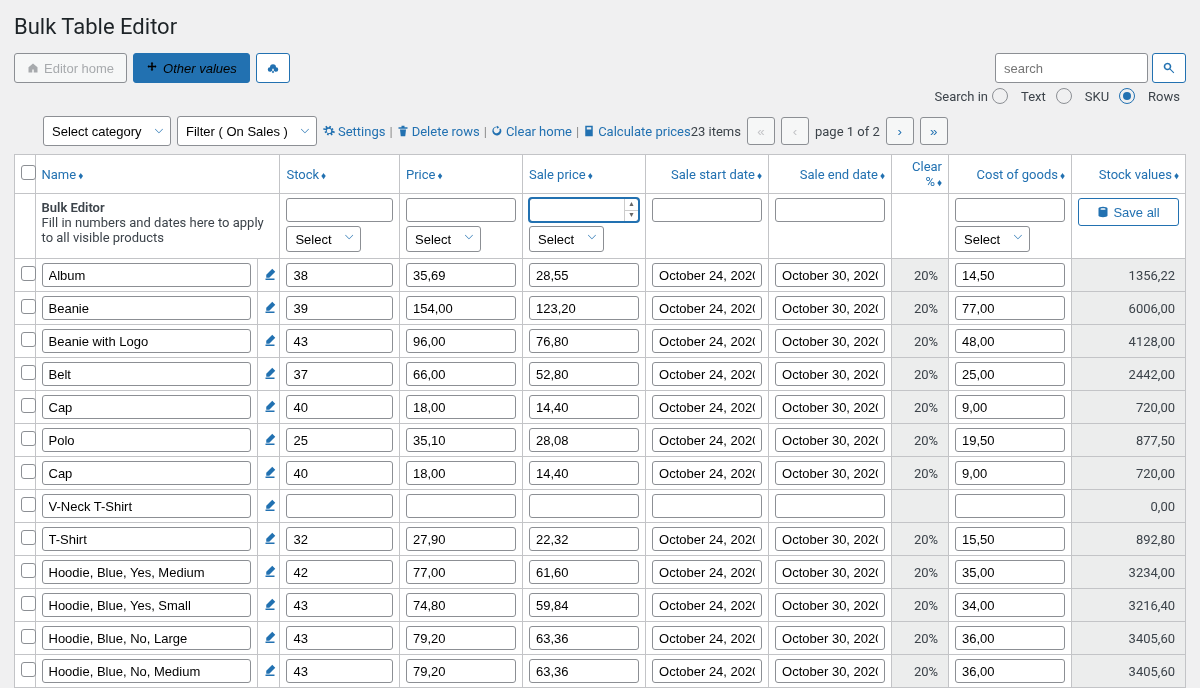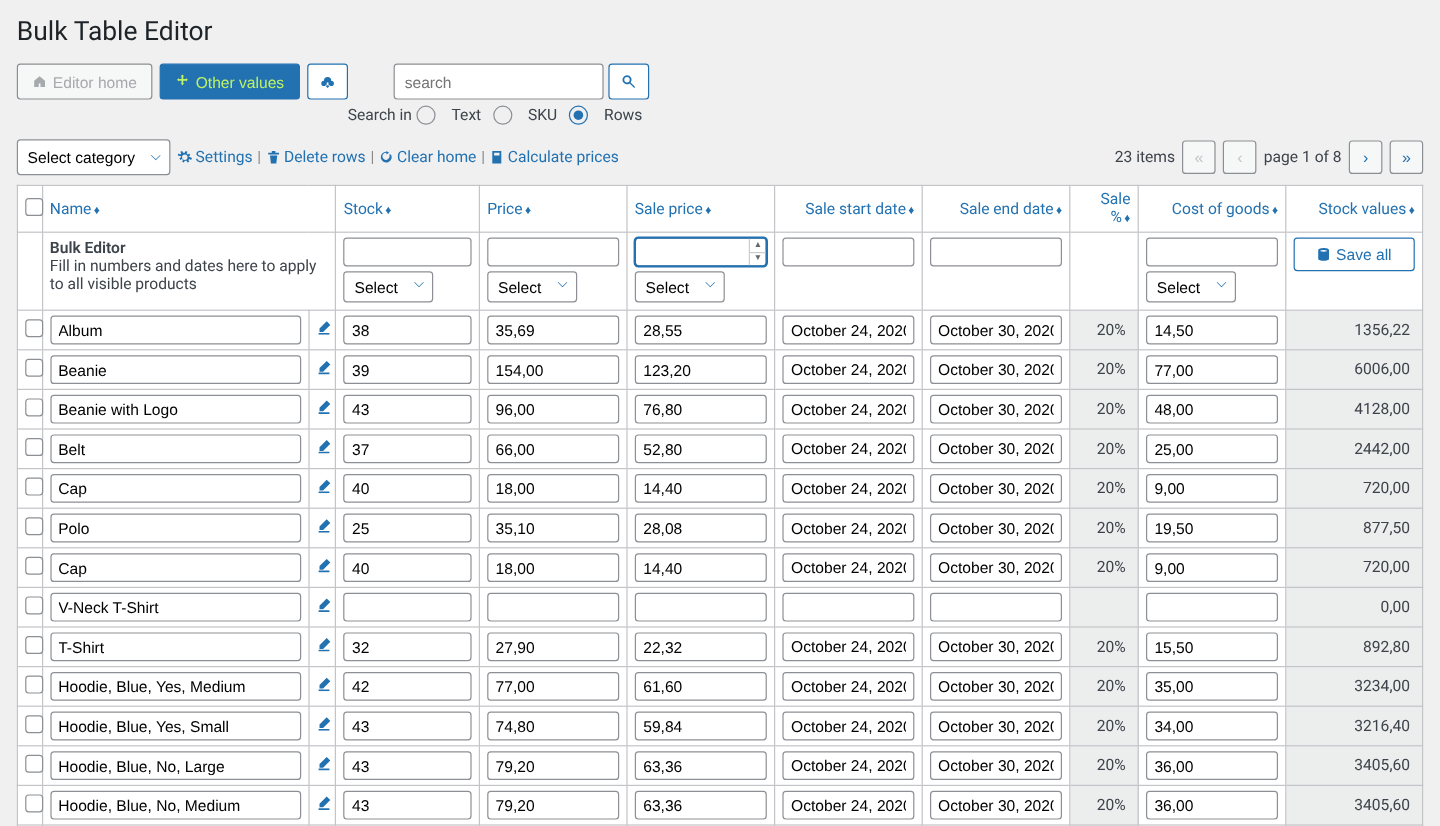--- a/index.html
+++ b/index.html
@@ -1,32 +1,32 @@
 <!DOCTYPE html>
 <html><head>
 <meta charset="utf-8">
 <style>
 * { box-sizing: border-box; margin: 0; padding: 0; }
 body { font-family: -apple-system, BlinkMacSystemFont, "Segoe UI", Roboto, sans-serif; font-size: 13px; background: #f0f0f1; color: #3c434a; padding: 14px; }
 h1 { font-size: 22px; font-weight: 400; color: #1d2327; margin-bottom: 14px; }
-.topbar { display: flex; justify-content: flex-start; align-items: flex-start; margin-bottom: 12px; }
+.topbar { display: flex; justify-content: space-between; align-items: flex-start; margin-bottom: 12px; }
 .left-group { display: flex; gap: 6px; }
 .btn { display: inline-flex; align-items: center; justify-content: center; border: 1px solid #8c8f94; background: #f6f7f7; color: #999; padding: 5px 12px; border-radius: 3px; font-size: 13px; cursor: pointer; gap: 5px; height: 30px; }
 .btn.disabled { cursor: default; color: #a7aaad; }
-.btn.primary { background: #2271b1; color: #bef264; border-color: #2271b1; }
+.btn.primary { background: #2271b1; color: #000000; border-color: #2271b1; font-style: italic; }
 .btn.icon-only { padding: 5px 10px; color: #2271b1; border-color: #2271b1; background: #fff; }
 .right-group { display: flex; flex-direction: column; align-items: flex-end; gap: 5px; }
 .search-row { display: flex; gap: 4px; }
-.search-input { width: 175px; height: 30px; border: 1px solid #8c8f94; border-radius: 3px; padding: 0 8px; font-size: 13px; background:#fff;}
+.search-input { width: 153px; height: 30px; border: 1px solid #8c8f94; border-radius: 3px; padding: 0 8px; font-size: 13px; background:#fff;}
 .radio-row { display: flex; align-items: center; gap: 4px; font-size: 13px; }
 .radio-row label { margin-right: 6px; display: inline-flex; align-items: center; gap: 13px; }
 .radio-row input[type=radio] { appearance: none; width: 16px; height: 16px; border: 1px solid #8c8f94; border-radius: 50%; position: relative; }
 .radio-row input[type=radio]:checked { border-color: #2271b1; }
 .radio-row input[type=radio]:checked::after { content: ""; position: absolute; top: 3px; left: 3px; width: 8px; height: 8px; background: #2271b1; border-radius: 50%; }
-.controls-row { display: flex; justify-content: space-between; align-items: center; margin-bottom: 8px; }
+.controls-row { display: flex; align-items: center; margin-bottom: 8px; margin-left: 29px; }
 .controls-left { display: flex; gap: 6px; align-items: center; }
 .sel { height: 30px; border: 1px solid #8c8f94; border-radius: 3px; padding: 0 28px 0 8px; background: #fff; font-size: 13px; appearance: none; position: relative; }
 .sel-wrap { position: relative; display: inline-block; }
 .sel-wrap::after { content: "⌵"; position: absolute; right: 8px; top: 7px; pointer-events: none; color: #2271b1; font-size: 11px; }
 .link-actions { display: flex; gap: 4px; align-items: center; font-size: 13px; color: #2271b1; }
 .link-actions a { color: #2271b1; text-decoration: none; display: inline-flex; align-items: center; gap: 3px; }
 .link-actions .sep { color: #888; }
 .controls-right { display: flex; align-items: center; gap: 6px; font-size: 13px; }
 .pag-btn { width: 28px; height: 28px; border: 1px solid #8c8f94; background: #f6f7f7; border-radius: 3px; display: inline-flex; align-items: center; justify-content: center; color: #2271b1; cursor: pointer; }
 .pag-btn.disabled { color: #c3c4c7; cursor: default; }
@@ -103,20 +103,21 @@
           <input type="radio" name="si" checked="" style=""> 
           <span>Rows</span>
         </label>
     </div>
   </div>
 </div>
 
 <div class="controls-row">
   <div class="controls-left">
     <span class="sel-wrap"><select class="sel"><option>Select category</option></select></span>
+    <span class="sel-wrap"><select class="sel"><option>Filter ( On Sales )</option></select></span>
     <div class="link-actions">
       <a href="#">
           <svg class="ic" viewBox="0 0 16 16">
             <path d="M8 5a3 3 0 100 6 3 3 0 000-6zM14 8l2 1-1 2-2-1a5 5 0 01-1 1l1 2-2 1-1-2h-2l-1 2-2-1 1-2a5 5 0 01-1-1l-2 1-1-2 2-1V7L0 6l1-2 2 1 1-1-1-2 2-1 1 2h2l1-2 2 1-1 2 1 1 2-1 1 2-2 1z"></path>
           </svg>
           <span>Settings</span>
         </a>
       <span class="sep">|</span>
       <a href="#">
           <svg class="ic" viewBox="0 0 16 16">
@@ -137,21 +138,21 @@
             <path d="M3 1h10v14H3zM5 3v3h6V3zM5 8h2v2H5zm3 0h2v2H8zm-3 3h2v2H5zm3 0h2v2H8z"></path>
           </svg>
           <span>Calculate prices</span>
         </a>
     </div>
   </div>
   <div class="controls-right">
     <span>23 items</span>
     <button class="pag-btn disabled">«</button>
     <button class="pag-btn disabled">‹</button>
-    <span>page 1 of 8</span>
+    <span>page 1 of 2</span>
     <button class="pag-btn">›</button>
     <button class="pag-btn">»</button>
   </div>
 </div>
 
 <table class="tbl">
   <colgroup>
     <col style="width:18px">
       <col style="width:195px">
       <col style="width:20px">
@@ -166,21 +167,21 @@
   </colgroup>
   <thead>
     <tr>
       <th><span class="chk"></span></th>
       <th colspan="2"><span>Name</span><span class="sort">♦</span></th>
       <th><span>Stock</span><span class="sort">♦</span></th>
       <th><span>Price</span><span class="sort">♦</span></th>
       <th><span>Sale price</span><span class="sort">♦</span></th>
       <th class="right"><span>Sale start date</span><span class="sort">♦</span></th>
       <th class="right"><span>Sale end date</span><span class="sort">♦</span></th>
-      <th class="right"><span>Sale %</span><span class="sort">♦</span></th>
+      <th class="right"><span>Clear %</span><span class="sort">♦</span></th>
       <th class="right"><span>Cost of goods</span><span class="sort">♦</span></th>
       <th class="right"><span>Stock values</span><span class="sort">♦</span></th>
     </tr>
   </thead>
   <tbody id="tbody">
     <tr class="bulk-row">
       <td></td>
       <td colspan="2" class="bulk-desc">
         <b>Bulk Editor</b><br>
         <span>Fill in numbers and dates here to apply to all visible products</span>

